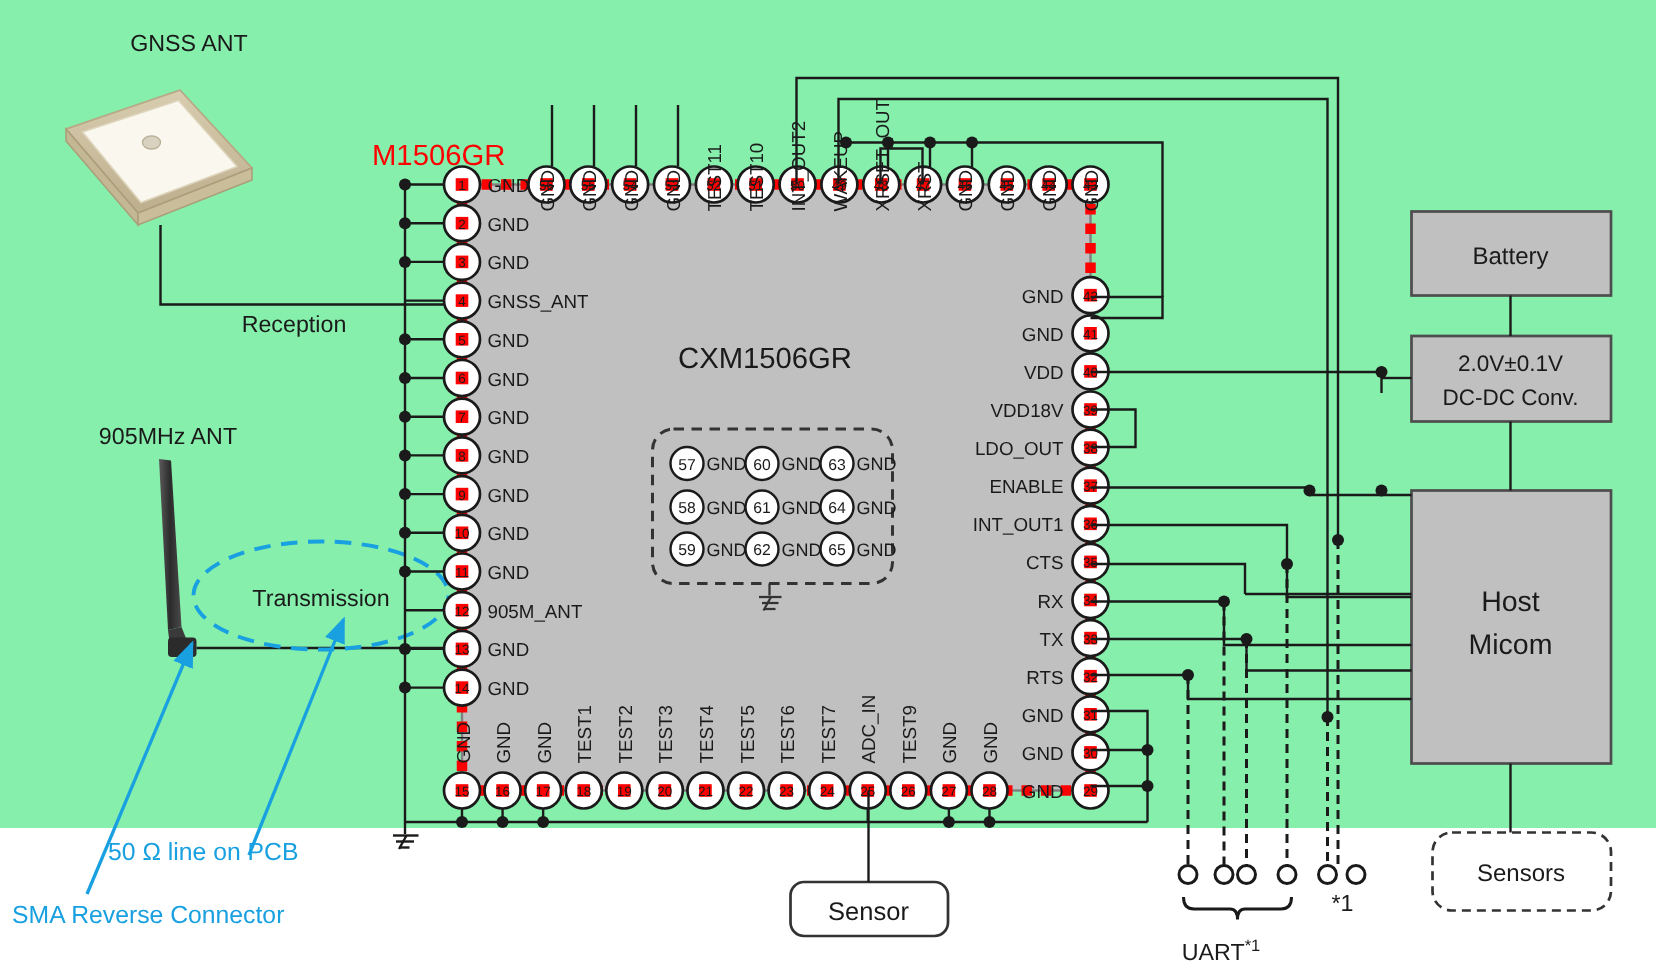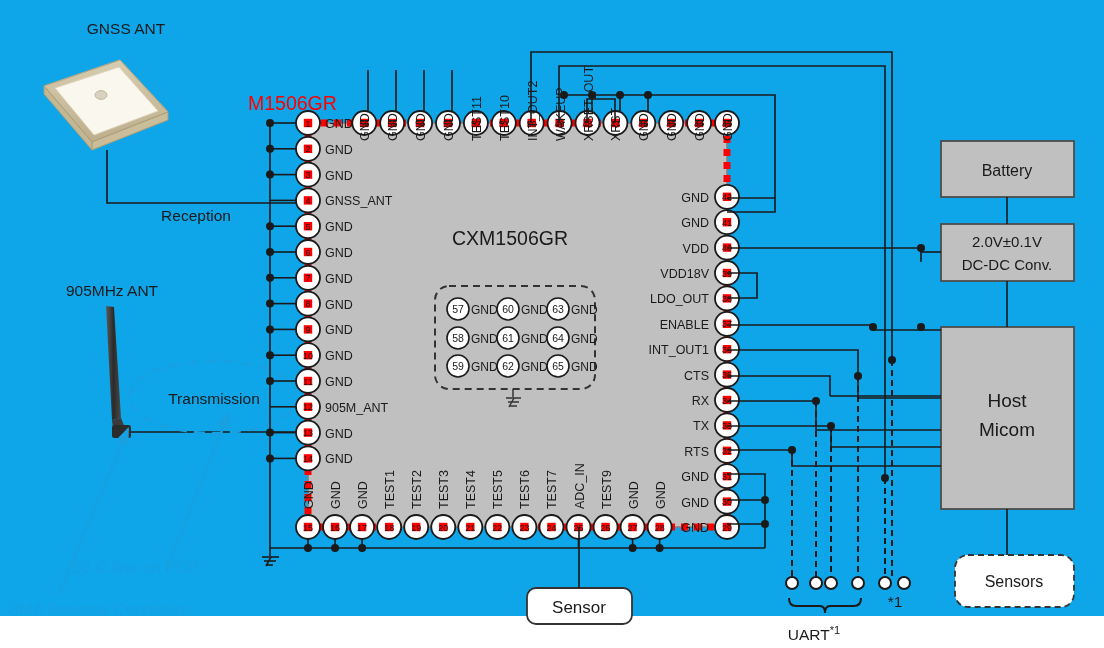--- a/index.html
+++ b/index.html
@@ -1,18 +1,18 @@
 <!DOCTYPE html>
 <html><head>
 <meta charset="utf-8">
 <style>
   html,body{margin:0;padding:0;background:#ffffff;}
   body{width:1104px;height:648px;overflow:hidden;
        font-family:"Liberation Sans", sans-serif;}
-  #stage{position:relative;width:1104px;height:616px;background:#0ea5e9;}
+  #stage{position:relative;width:1104px;height:552px;background:#86efac;}
   svg{position:absolute;left:0;top:0;}
   text{dominant-baseline:auto;}
 </style>
 </head>
 <body>
 
 <div id="stage">
 
 <svg width="1104" height="648" viewBox="0 0 1104 648">
   <defs>

